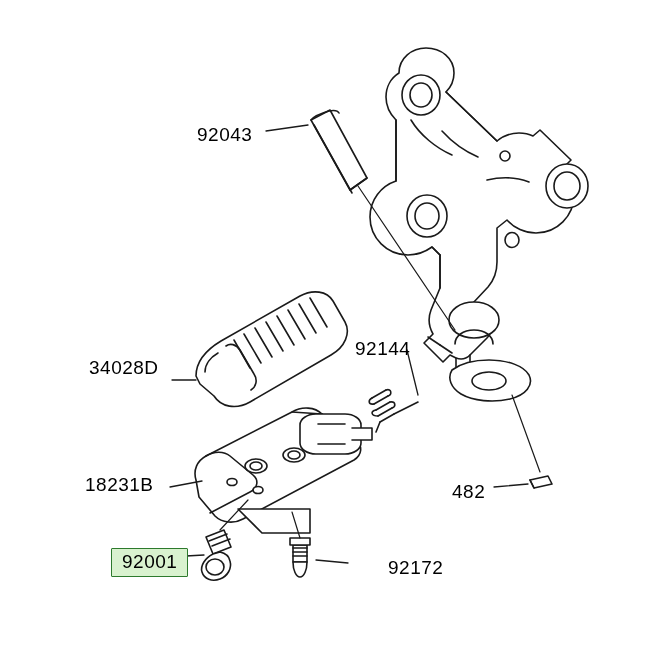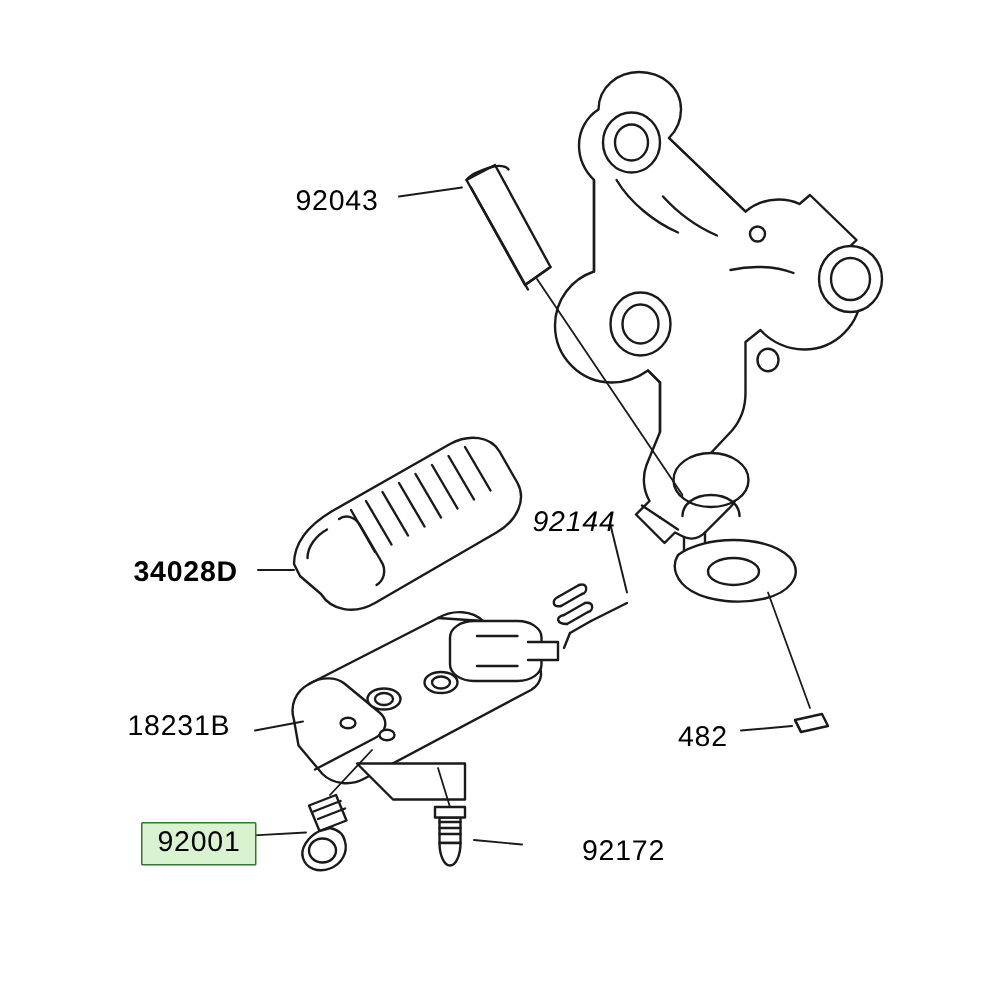--- a/index.html
+++ b/index.html
@@ -29,20 +29,21 @@
     color: #000000;
     white-space: nowrap;
     letter-spacing: 0.5px;
   }
   .label.highlighted {
     background: #d9f2cf;
     border: 1px solid #2d7a2d;
     padding: 2px 10px 3px 10px;
     border-radius: 1px;
     color: #000000;
+    margin-left: 17px;
   }
 </style>
 </head>
 <body>
 
 <div id="page">
 
   <svg id="artwork" viewBox="0 0 660 660" xmlns="http://www.w3.org/2000/svg">
     <g fill="none" stroke="#1a1a1a" stroke-width="1.6" stroke-linejoin="round" stroke-linecap="round">
 
@@ -217,20 +218,20 @@
         <path d="M293,562 C293,570 296,577 300,577 C304,577 307,570 307,562 Z" fill="#ffffff"></path>
         <path d="M290,538 L310,538 L310,545 L290,545 Z" fill="#ffffff"></path>
       </g>
       <path d="M316,560 L348,563" stroke-width="1.3"></path>
       <path d="M300,538 L292,512" stroke-width="1.2"></path>
 
     </g>
   </svg>
 
   <div class="label" style="left:197px; top:124px;">92043</div>
-  <div class="label" style="left:89px; top:371px;font-weight:bold;">34028D</div>
-  <div class="label" style="left:355px; top:338px;font-style:italic;">92144</div>
+  <div class="label" style="left:89px; top:357px;">34028D</div>
+  <div class="label" style="left:355px; top:338px;">92144</div>
   <div class="label" style="left:85px; top:474px;">18231B</div>
   <div class="label" style="left:452px; top:481px;">482</div>
   <div class="label highlighted" style="left:94px; top:548px;">92001</div>
   <div class="label" style="left:356px; top:557px;margin-left:32px;">92172</div>
 
 </div>
 
 </body></html>

